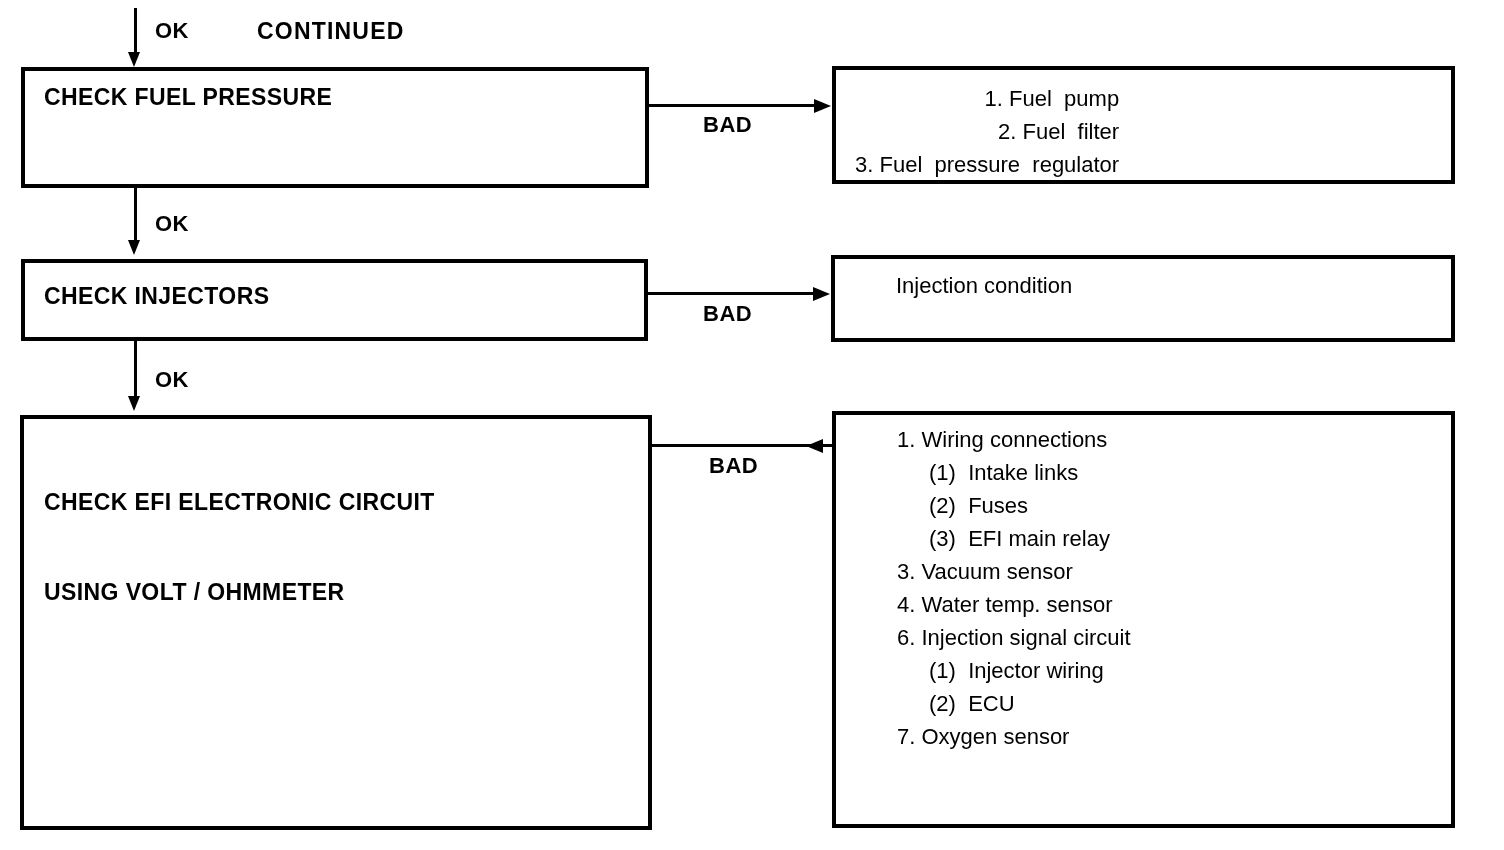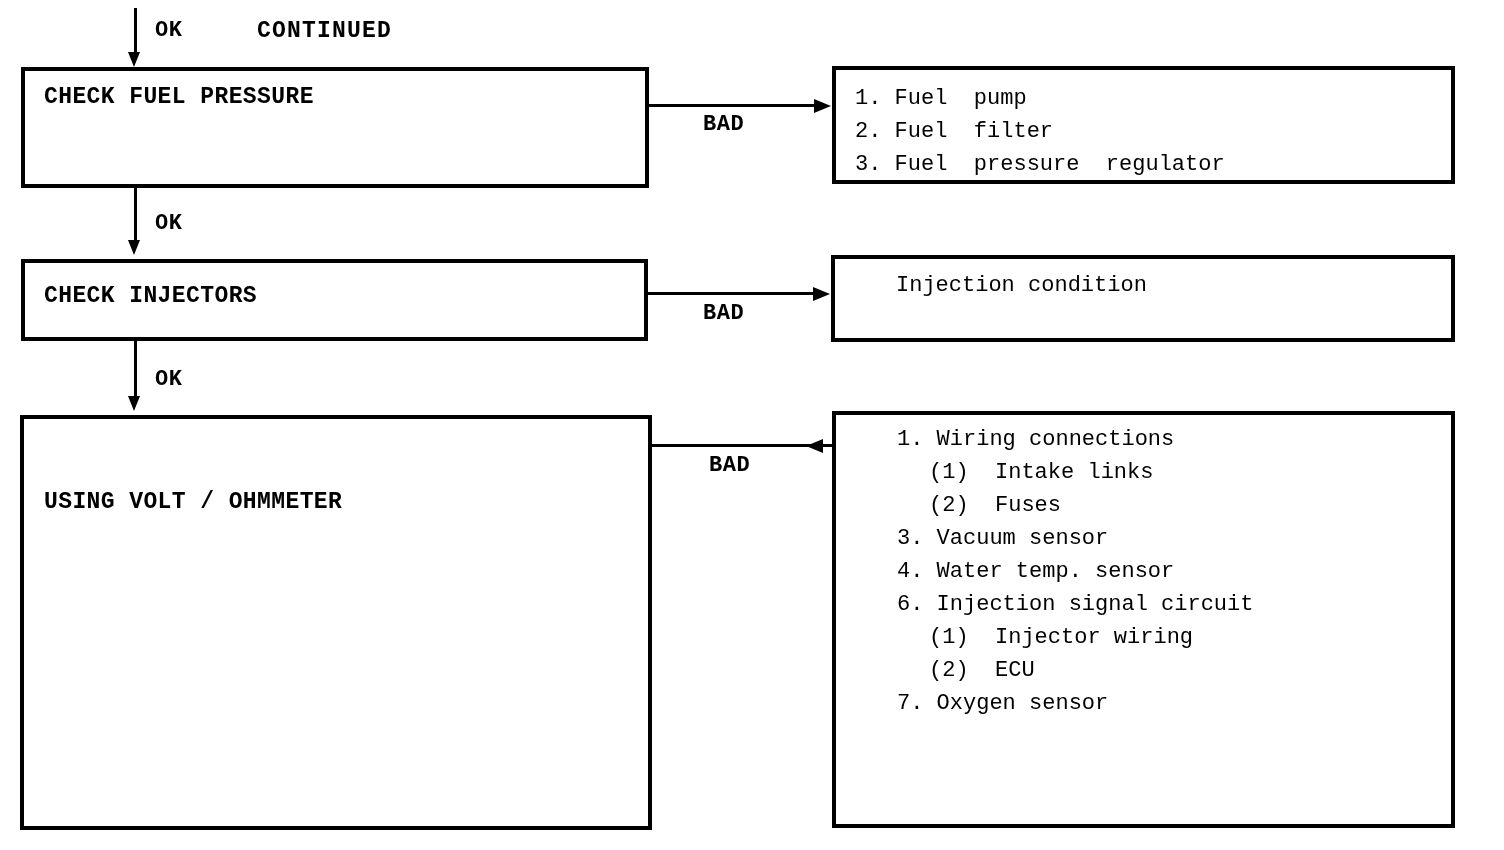--- a/index.html
+++ b/index.html
@@ -6,21 +6,21 @@
     margin: 0;
     padding: 0;
     background: #ffffff;
   }
   #page {
     position: relative;
     width: 1504px;
     height: 850px;
     background: #ffffff;
     overflow: hidden;
-    font-family: Liberation Mono, monospace;
+    font-family: Liberation Sans, sans-serif;
     color: #000000;
   }
 
   
   .box {
     position: absolute;
     border: 4px solid #000000;
     background: #ffffff;
     box-sizing: border-box;
   }
@@ -114,21 +114,21 @@
   <div class="note-label" style="left:257px; top:18px;">CONTINUED</div>
 
   <div class="box" style="left:21px; top:67px; width:628px; height:121px;"></div>
   <div class="step-title" style="left:44px; top:82px;text-align:right;">CHECK FUEL PRESSURE</div>
 
   <div class="hline" style="left:649px; top:104px; width:170px;"></div>
   <div class="arrow-right" style="left:814px; top:99px;"></div>
   <div class="edge-label" style="left:703px; top:112px;">BAD</div>
 
   <div class="box" style="left:832px; top:66px; width:623px; height:118px;"></div>
-  <div class="cause-list" style="left:855px; top:82px;">
+  <div class="cause-list" style="left:855px; top:82px;text-align:right;">
     <span class="cause-row"><span class="num">1.</span> <span>Fuel  pump</span></span>
     <span class="cause-row"><span class="num">2.</span> <span>Fuel  filter</span></span>
     <span class="cause-row"><span class="num">3.</span> <span>Fuel  pressure  regulator</span></span>
   </div>
 
   <div class="vline" style="left:134px; top:188px; height:53px;"></div>
   <div class="arrow-down" style="left:128px; top:240px;"></div>
   <div class="edge-label" style="left:155px; top:211px;">OK</div>
 
   <div class="box" style="left:21px; top:259px; width:627px; height:82px;"></div>
@@ -142,32 +142,34 @@
   <div class="cause-list" style="left:896px; top:269px;">
     <span class="cause-row"><span>Injection condition</span></span>
   </div>
 
   <div class="vline" style="left:134px; top:341px; height:56px;"></div>
   <div class="arrow-down" style="left:128px; top:396px;"></div>
   <div class="edge-label" style="left:155px; top:367px;">OK</div>
 
   <div class="box" style="left:20px; top:415px; width:632px; height:415px;"></div>
   <div class="step-title" style="left:44px; top:427px;">
+    <span style="display:block">CHECK EFI ELECTRONIC CIRCUIT</span>
     <span style="display:block">USING VOLT / OHMMETER</span>
   </div>
 
   <div class="hline" style="left:652px; top:444px; width:180px;"></div>
   <div class="arrow-left" style="left:806px; top:439px;"></div>
   <div class="edge-label" style="left:709px; top:453px;">BAD</div>
 
   <div class="box" style="left:832px; top:411px; width:623px; height:417px;"></div>
   <div class="cause-list" style="left:855px; top:423px;margin-left:42px;">
     <span class="cause-row"><span class="num">1.</span> <span>Wiring connections</span></span>
     <span class="cause-row sub"><span class="num">(1)</span>  <span>Intake links</span></span>
     <span class="cause-row sub"><span class="num">(2)</span>  <span>Fuses</span></span>
+    <span class="cause-row sub"><span class="num">(3)</span>  <span>EFI main relay</span></span>
     <span class="cause-row"><span class="num">3.</span> <span>Vacuum sensor</span></span>
     <span class="cause-row"><span class="num">4.</span> <span>Water temp. sensor</span></span>
     <span class="cause-row"><span class="num">6.</span> <span>Injection signal circuit</span></span>
     <span class="cause-row sub"><span class="num">(1)</span>  <span>Injector wiring</span></span>
     <span class="cause-row sub"><span class="num">(2)</span>  <span>ECU</span></span>
     <span class="cause-row"><span class="num">7.</span> <span>Oxygen sensor</span></span>
   </div>
 
 </div>
 

